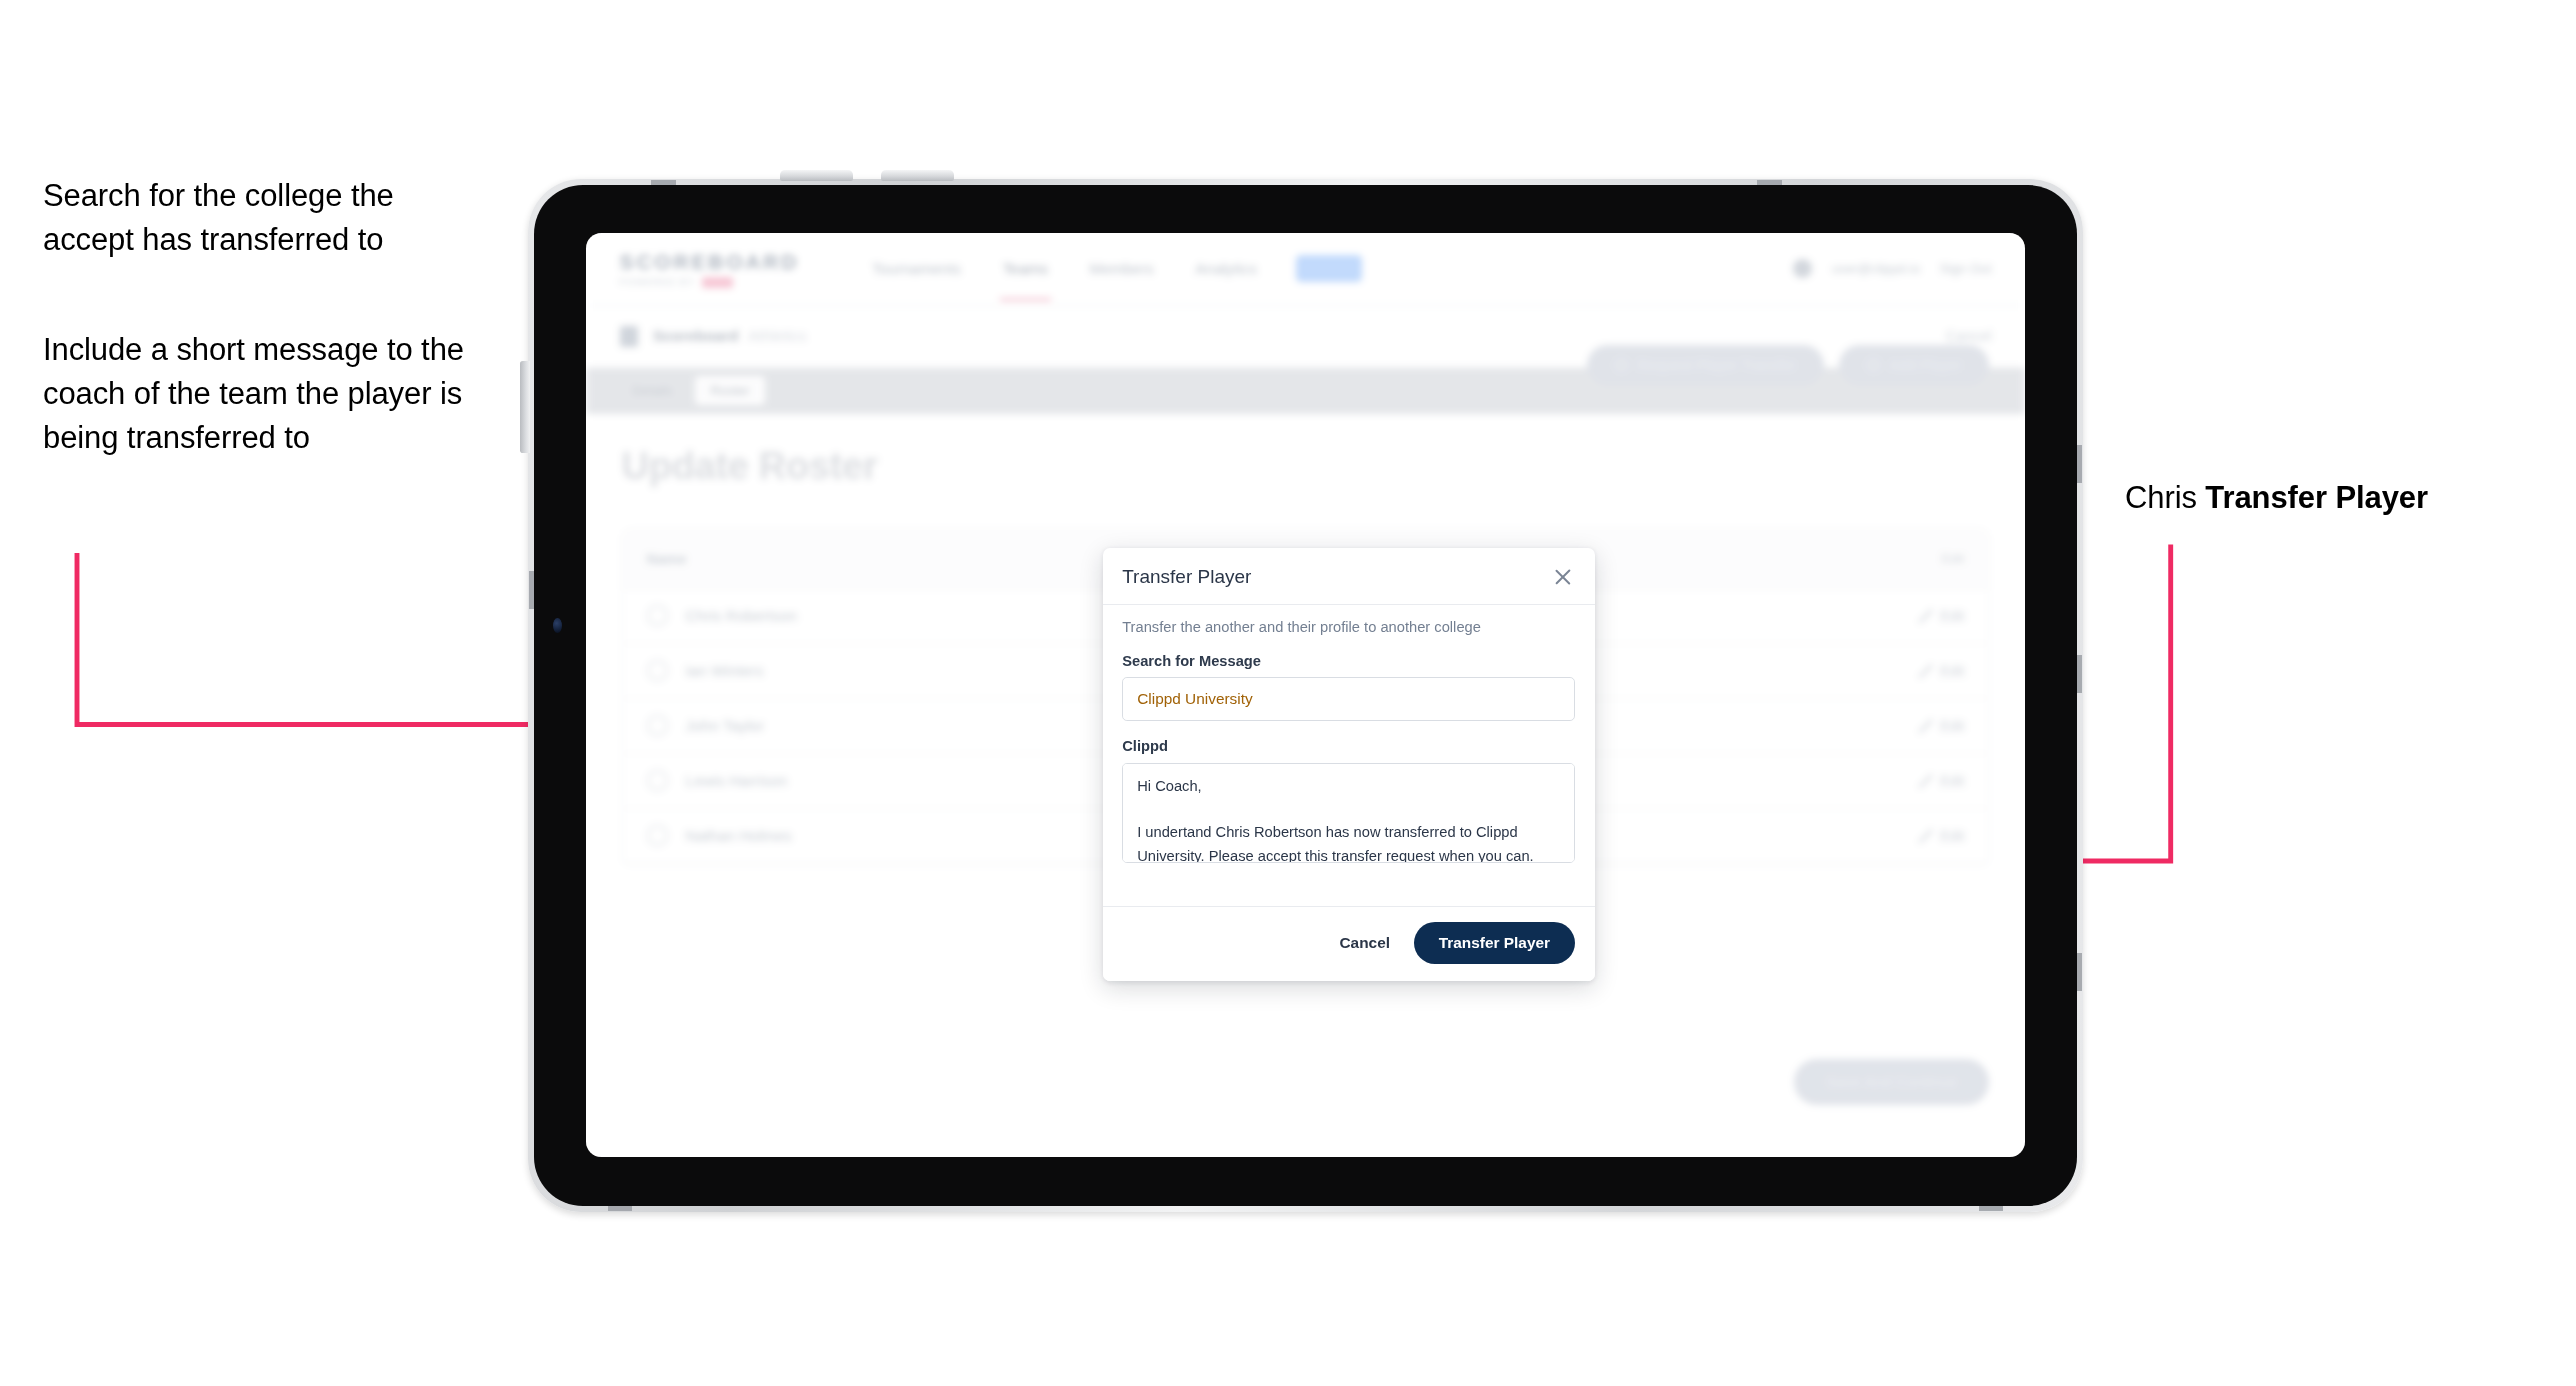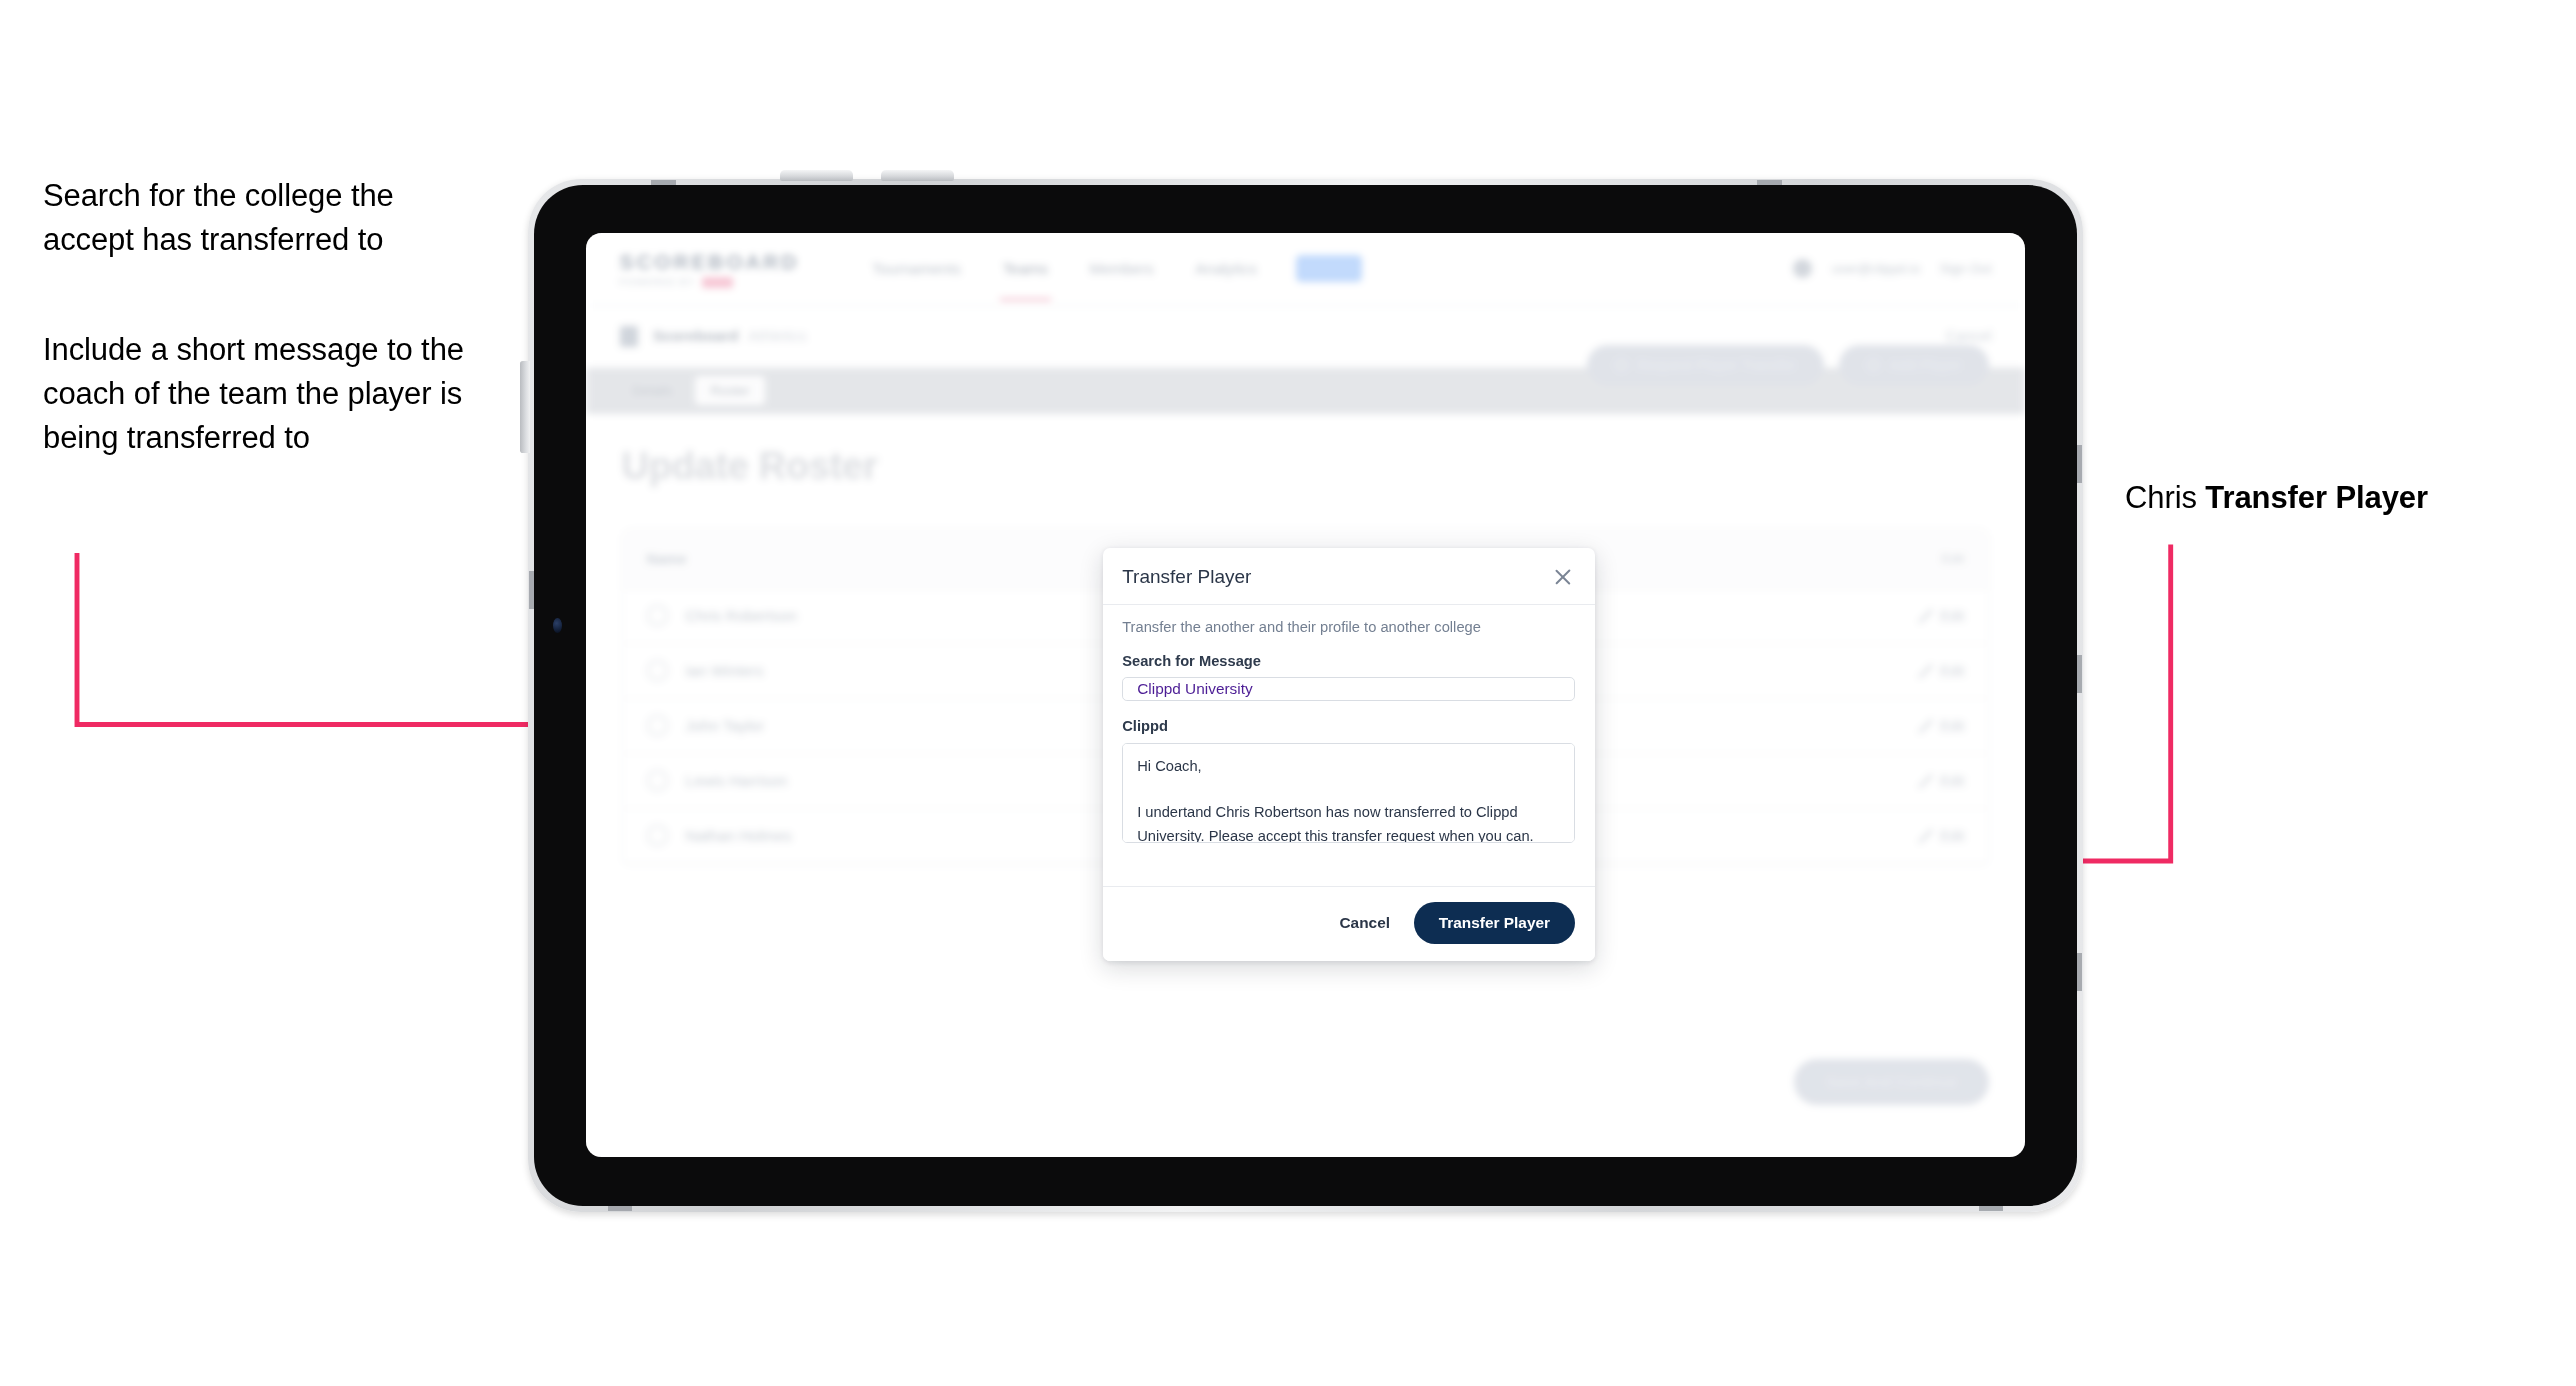--- a/index.html
+++ b/index.html
@@ -322,23 +322,23 @@
   .m-label {
     font-size: 14.7px;
     color: #2e3a4c;
     font-weight: bold;
     margin-bottom: 8.4px;
   }
   .m-input {
     width: 100%;
     border: 0.7px solid #d9dde3;
     border-radius: 4.9px;
-    padding: 2px 14px;
+    padding: 12px 14px;
     font-size: 15.4px;
-    color: #4c1d95;
+    color: #a16207;
     font-family: "Liberation Sans", sans-serif;
     background: #fff;
     outline: none;
   }
   .m-gap { height: 17px; }
   .m-textarea {
     width: 100%;
     height: 100px;
     border: 0.7px solid #d9dde3;
     border-radius: 4.9px;

